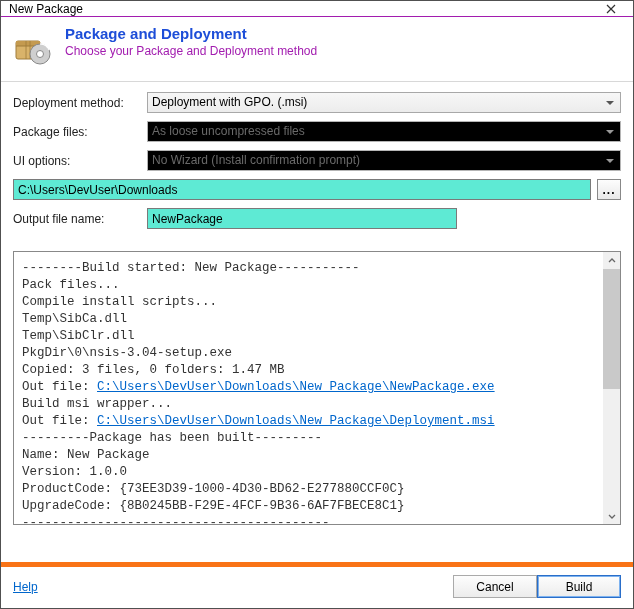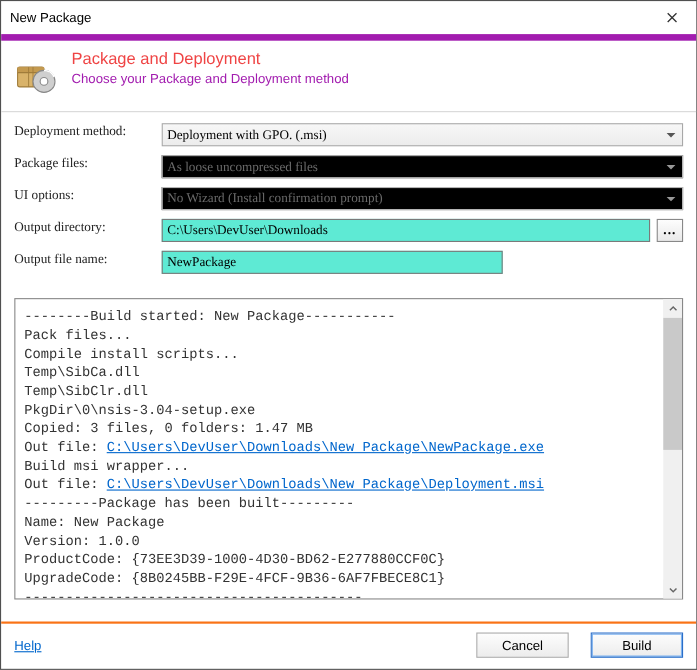--- a/index.html
+++ b/index.html
@@ -9,52 +9,52 @@
       font-size: 12px;
       background: #fff;
       width: 634px;
       height: 609px;
       overflow: hidden;
       border: 1px solid #505050;
       display: flex;
       flex-direction: column;
     }
     .titlebar {
-      height: 36px;
+      height: 16px;
       display: flex;
       align-items: center;
       padding: 0 0 0 8px;
-      border-bottom: 6px solid #a21caf;
+      border-bottom: 1px solid #a21caf;
     }
     .titlebar-text { flex: 1; }
     .close-x {
       width: 45px;
       height: 30px;
       display: flex;
       align-items: center;
       justify-content: center;
       cursor: pointer;
     }
     .close-x svg { width: 10px; height: 10px; }
     .header {
       padding: 8px 12px 14px 12px;
       display: flex;
       align-items: flex-start;
       gap: 12px;
       border-bottom: 1px solid #d8d8d8;
     }
     .header-icon { width: 40px; height: 40px; flex: none; margin-top:2px;}
-    .header-title { font-size: 15px; font-weight: 400; color: #ef4444; }
+    .header-title { font-size: 15px; font-weight: 700; color: #1d4ed8; }
     .header-sub { font-size: 12px; color: #a21caf; margin-top: 2px; }
     .form { padding: 10px 12px 8px 12px; }
     .row {
       display: flex;
+      align-items: center;
       margin-bottom: 8px;
       gap: 6px;
-      font-family: Liberation Serif, serif;
     }
     .label { width: 128px; flex: none; color:#222;}
     .field {
       flex: 1;
       height: 21px;
       border: 1px solid #7a7a7a;
       background: #5eead4;
       padding: 1px 4px;
       font: inherit;
       line-height: 17px;
@@ -129,22 +129,22 @@
     .log-sb-arrow.up{top:0;}
     .log-sb-arrow.down{bottom:0;}
     .log-sb-arrow svg{width:8px;height:8px;}
     .log-sb-thumb{
       position:absolute; left:0; width:17px; background:#c9c9c9;
       top:17px; height:120px; border-radius:0;
     }
     .footer {
       margin-top:auto;
       padding: 8px 12px 10px 12px;
-      display:flex; align-items:center; gap:20px;
-      border-top:2px solid #f97316;
+      display:flex; align-items:center; gap:0;
+      border-top:5px solid #f97316;
     }
     .help-link { color:#0066cc; text-decoration:underline; cursor:pointer; margin-right:auto;}
     .btn {
       min-width: 84px; height: 23px;
       border:1px solid #aaa;
       background: linear-gradient(#fdfdfd,#ececec);
       font:inherit; cursor:pointer;
       display:flex; align-items:center; justify-content:center;
     }
     .btn.primary {
@@ -196,21 +196,20 @@
         <span>As loose uncompressed files</span>
       </div>
   </div>
   <div class="row">
     <div class="label">UI options:</div>
     <div class="field select disabled">
         <span>No Wizard (Install confirmation prompt)</span>
       </div>
   </div>
   <div class="row">
-    <div class="label">Output directory:</div>
     <input class="field" type="text" value="C:\Users\DevUser\Downloads" style="">
     <div class="browse-btn">...</div>
   </div>
   <div class="row out-name-row">
     <div class="label">Output file name:</div>
     <input class="field" type="text" value="NewPackage" style="">
   </div>
 </div>
 
 <div class="log">

